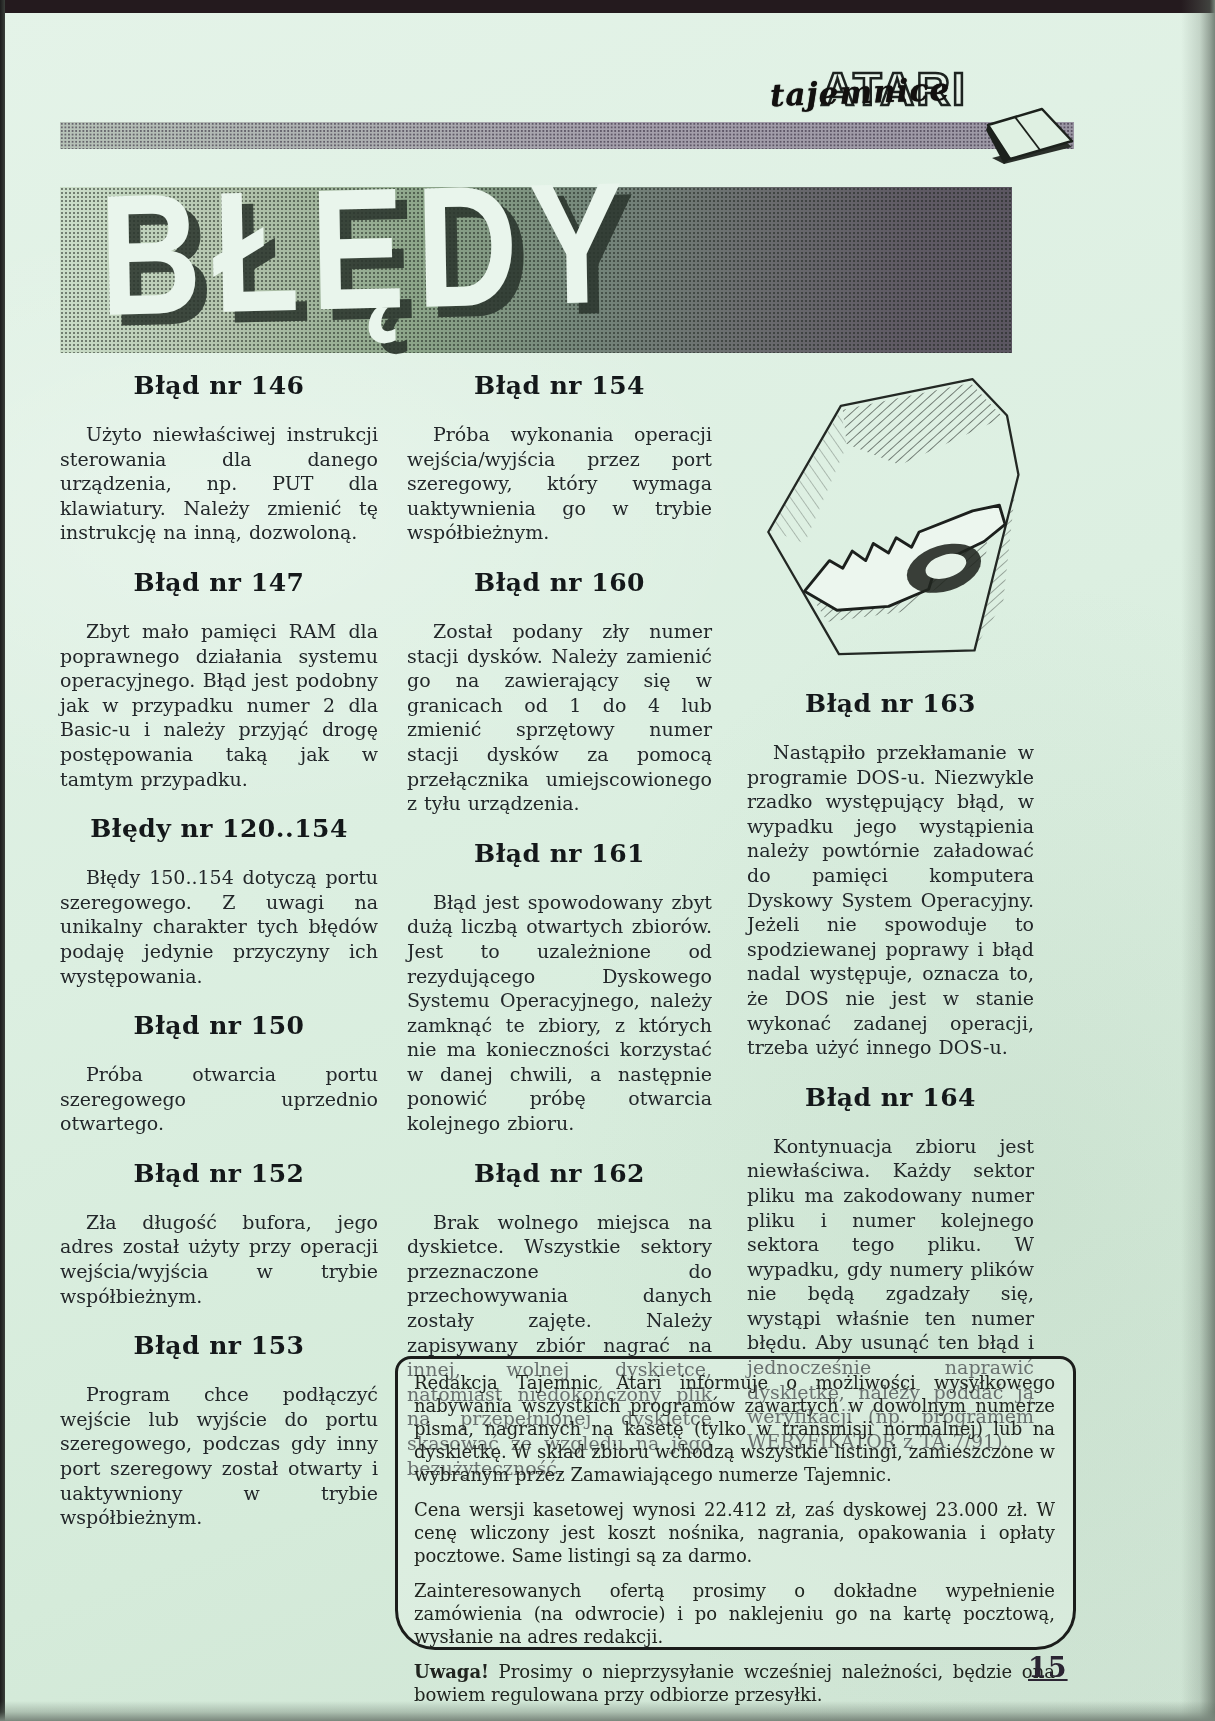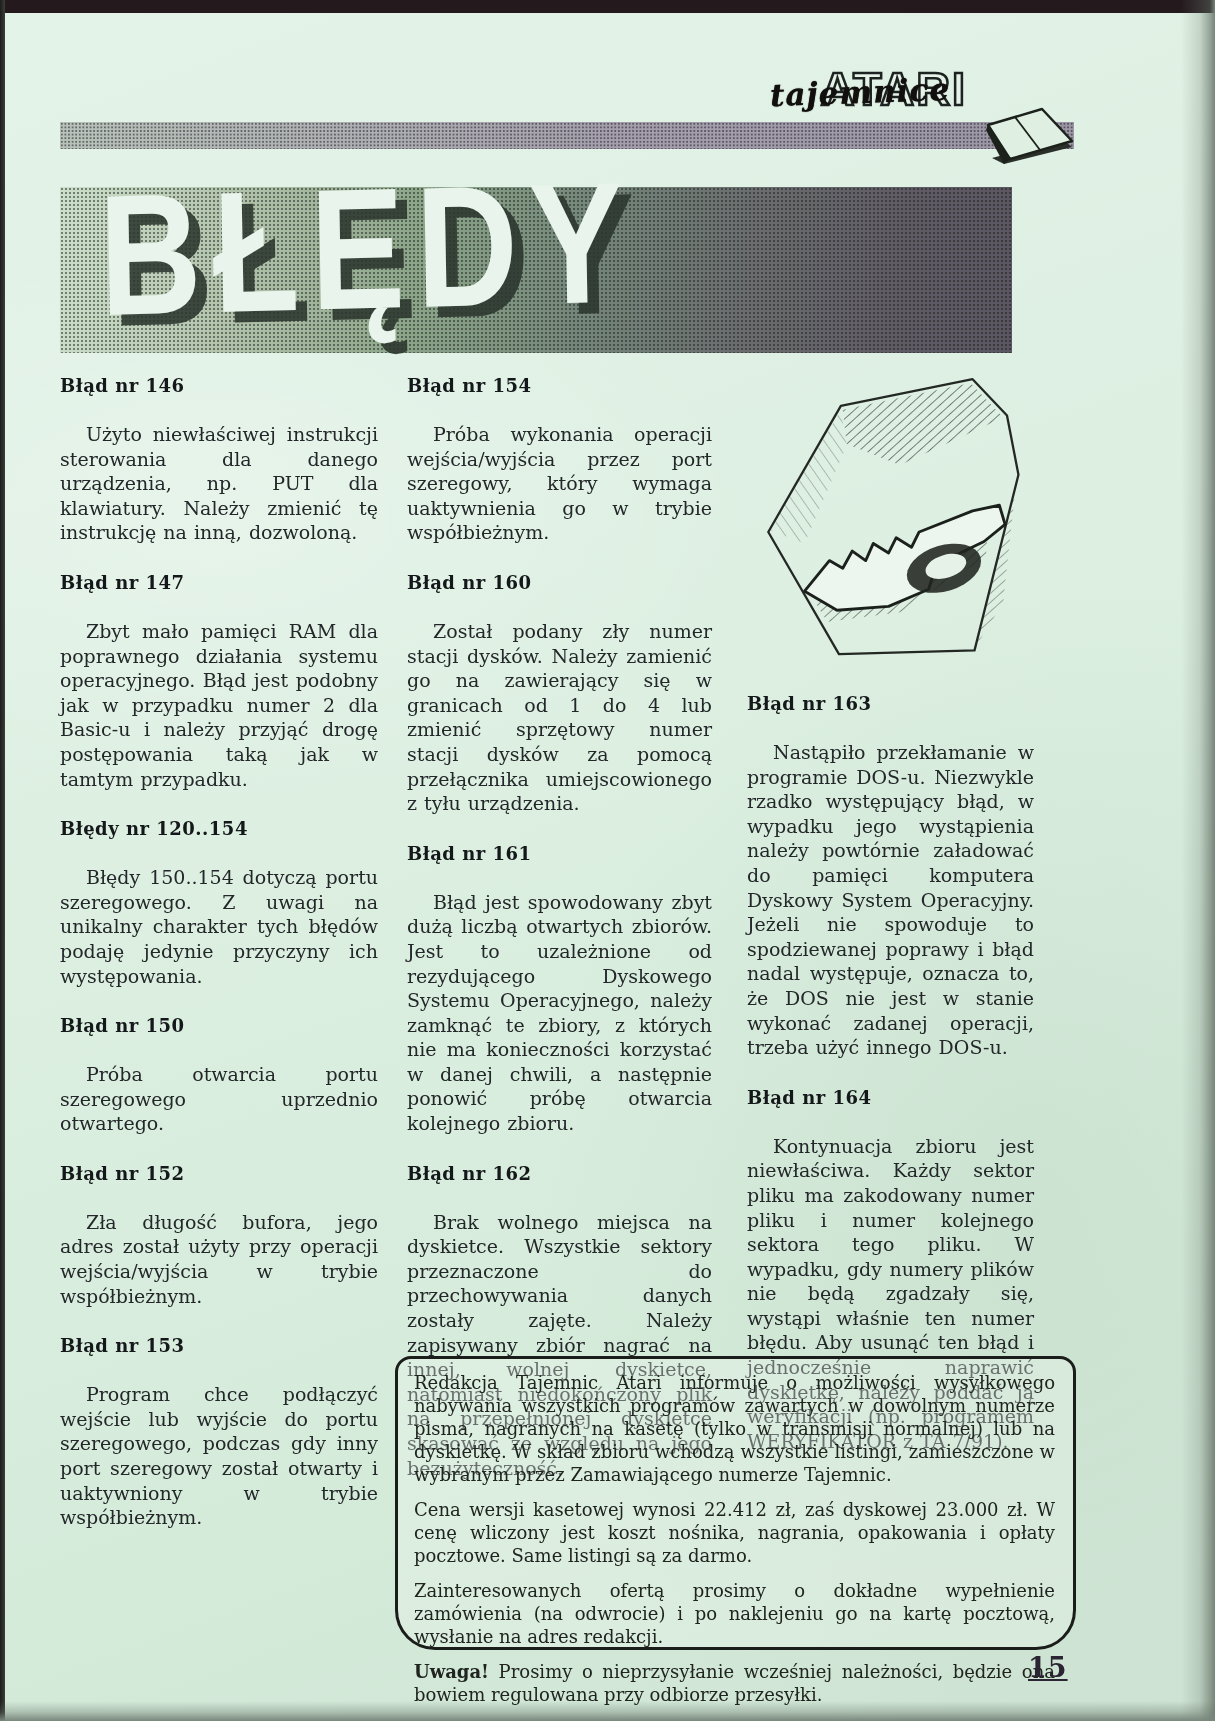--- a/index.html
+++ b/index.html
@@ -58,21 +58,21 @@
     text-shadow:14px 11px 0 rgba(43,53,46,0.88);
     white-space:nowrap;
   }
 
   
   .col{position:absolute;top:362px;}
   .col-left{left:60px;width:318px;}
   .col-mid{left:407px;width:305px;}
   .col-right{left:747px;width:287px;}
   .sec h3{
-    font-size:18px;line-height:24px;color:#14181a;
+    font-size:25px;line-height:24px;text-align:center;color:#14181a;
     margin:26px 0 24px 0;font-weight:bold;letter-spacing:0.5px;
   }
   .sec:first-child h3{margin-top:12px;}
   .sec p{
     font-size:19px;line-height:24.6px;text-align:justify;margin:0;
     text-indent:26px;word-spacing:1px;color:#23272a;
   }
   .illustration{width:287px;height:296px;margin:0 0 4px 0;}
 
   

